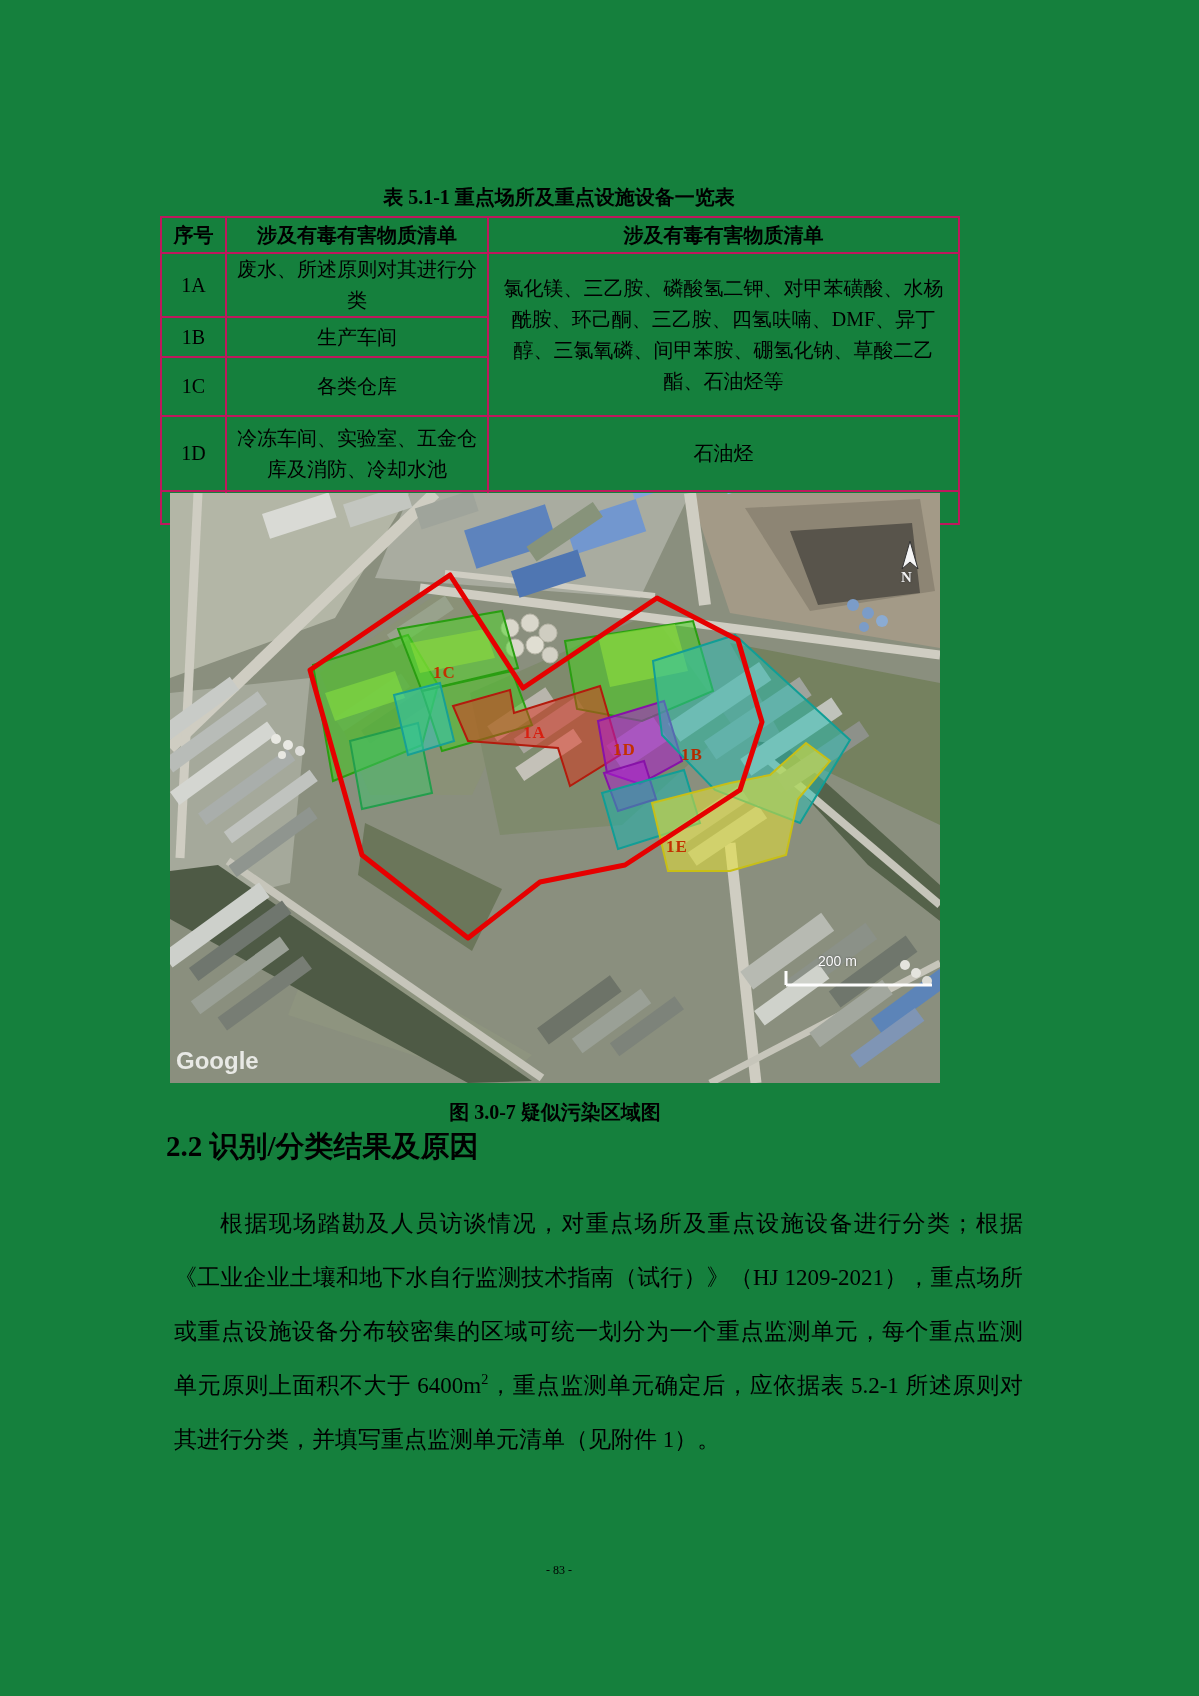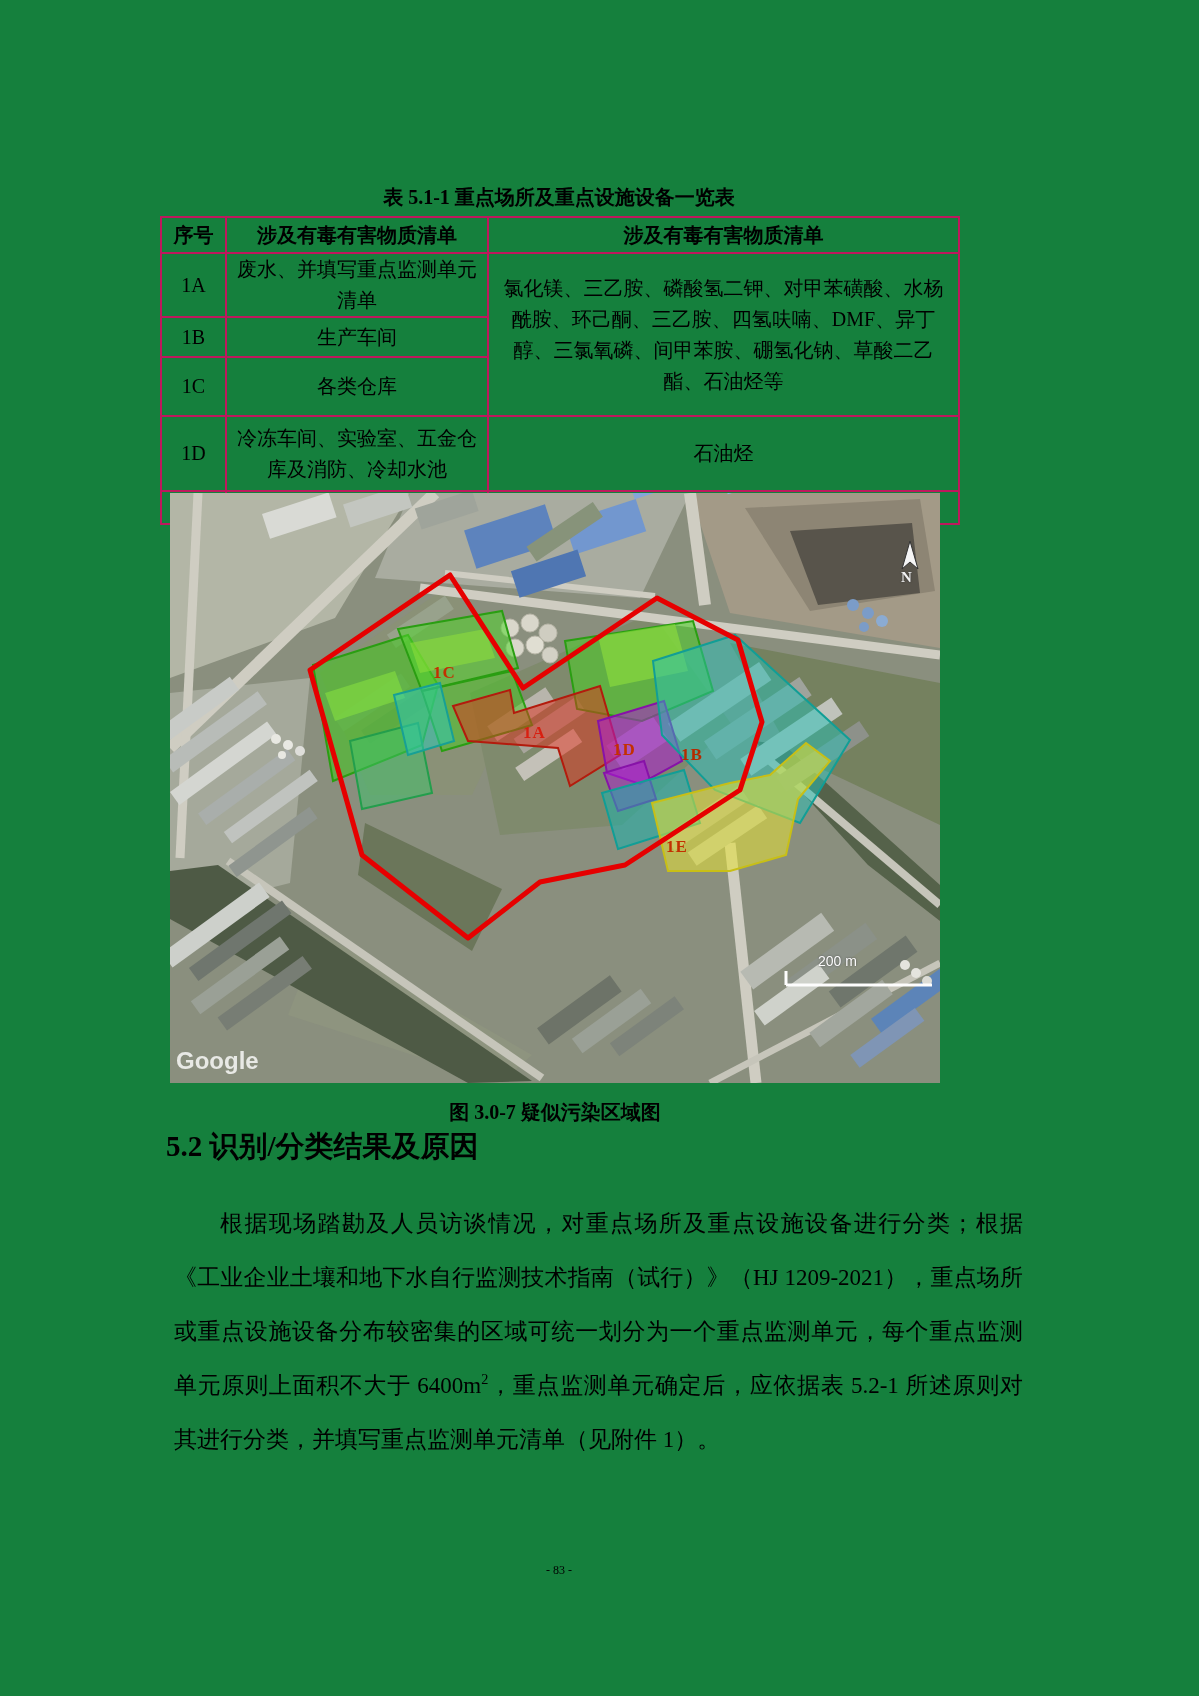--- a/index.html
+++ b/index.html
@@ -59,21 +59,21 @@
     <thead>
       <tr>
         <th>序号</th>
         <th>涉及有毒有害物质清单</th>
         <th>涉及有毒有害物质清单</th>
       </tr>
     </thead>
     <tbody>
       <tr class="r1a">
         <td>1A</td>
-        <td>废水、并填写重点监测单元清单</td>
+        <td>废水、所述原则对其进行分类</td>
         <td class="merged" rowspan="3">氯化镁、三乙胺、磷酸氢二钾、对甲苯磺酸、水杨酰胺、环己酮、三乙胺、四氢呋喃、DMF、异丁醇、三氯氧磷、间甲苯胺、硼氢化钠、草酸二乙酯、石油烃等</td>
       </tr>
       <tr class="r1b">
         <td>1B</td>
         <td>生产车间</td>
       </tr>
       <tr class="r1c">
         <td>1C</td>
         <td>各类仓库</td>
       </tr>
@@ -246,18 +246,18 @@
     <div class="zone-label lbl-1d">1D</div>
     <div class="zone-label lbl-1b">1B</div>
     <div class="zone-label lbl-1e">1E</div>
     <div class="north-label">N</div>
     <div class="scale-label">200 m</div>
     <div class="watermark">Google</div>
   </div>
 
   <div class="fig-caption">图 3.0-7 疑似污染区域图</div>
 
-  <div class="sec-heading">5.2 识别/分类结果及原因</div>
+  <div class="sec-heading">2.2 识别/分类结果及原因</div>
 
   <p class="body-par"><span>根据现场踏勘及人员访谈情况，对重点场所及重点设施设备进行分类；根据《工业企业土壤和地下水自行监测技术指南（试行）》（HJ 1209-2021），重点场所或重点设施设备分布较密集的区域可统一划分为一个重点监测单元，每个重点监测单元原则上面积不大于 6400m</span><sup>2</sup><span>，重点监测单元确定后，应依据表 5.2-1 所述原则对其进行分类，并填写重点监测单元清单（见附件 1）。</span></p>
 
   <div class="page-num">- 83 -</div>
 </div>
 
 </body></html>

